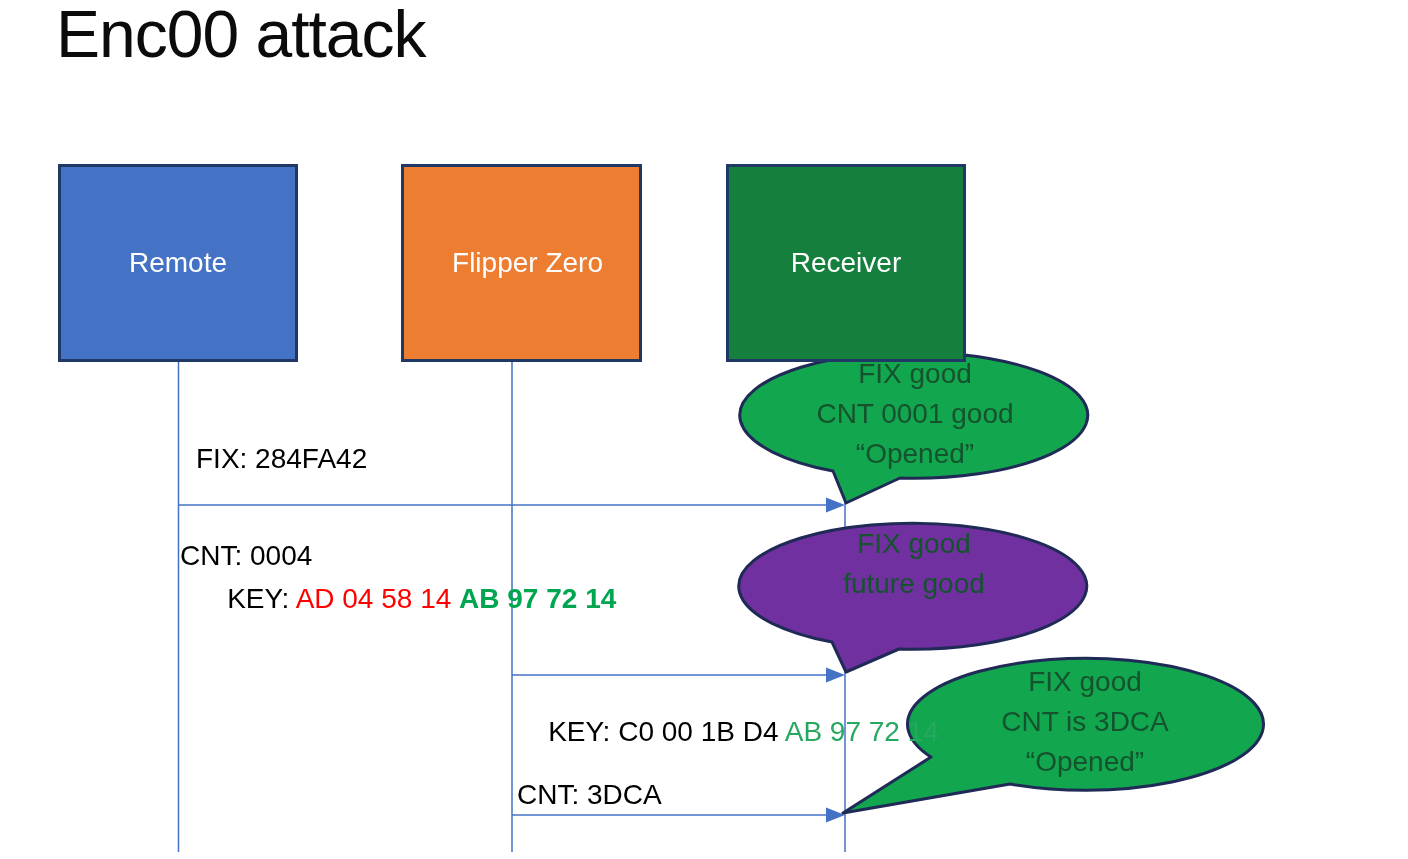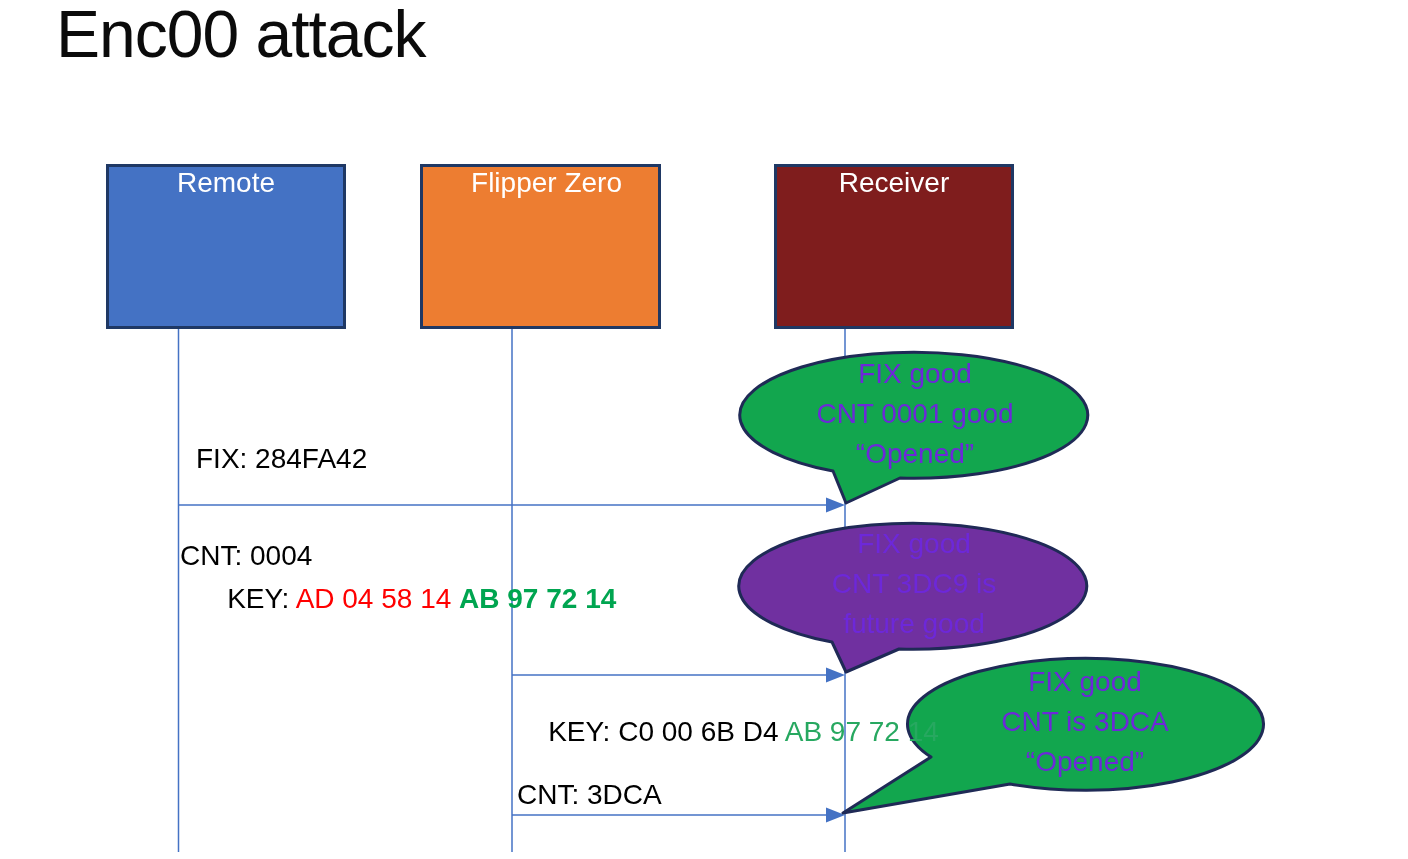--- a/index.html
+++ b/index.html
@@ -17,46 +17,45 @@
     font-weight:300;
     letter-spacing:-1px;
     color:#0b0b0b;
     margin:0;
   }
   .svg-layer{
     position:absolute;left:0;top:0;width:1408px;height:859px;
   }
   .actor-box{
     position:absolute;
-    top:164px;height:165px;
+    top:164px;height:198px;
     border:3px solid #1f3864;
     box-sizing:border-box;
-    display:flex;align-items:flex-start;justify-content:center;
+    display:flex;align-items:center;justify-content:center;
     color:#ffffff;
     font-size:28px;
-    margin-left:48px;
   }
   .actor-remote{left:58px;width:240px;}
-  .actor-flipper{left:372px;width:241px;padding-left:12px;}
+  .actor-flipper{left:401px;width:241px;padding-left:12px;}
   .actor-receiver{left:726px;width:240px;}
   .msg-line{
     position:absolute;
     font-size:28px;
     line-height:37px;
     color:#000000;
     white-space:pre;
   }
   .key-red{color:#ff0000;margin-top:28px;}
   .key-green-bold{color:#00a550;font-weight:bold;}
   .key-green{color:#27a860;}
   .callout-text{
     position:absolute;
     width:340px;
     text-align:center;
-    color:#6d28d9;
+    color:#14532d;
     font-size:28px;
     line-height:40px;
   }
 </style>
 </head>
 <body>
 
 <div class="stage">
 
   <h1 class="slide-title">Enc00 attack</h1>
@@ -84,47 +83,46 @@
     <path d="M 899,649 A 174 63 0 1 0 832,642 L 846,672 Z" stroke="#1F2A56" stroke-width="3" stroke-linejoin="round" fill="#7030A0"></path>
     <path d="M 1010,784 A 178 66 0 1 0 931,757 L 843,813 Z" stroke="#1F2A56" stroke-width="3" stroke-linejoin="round" fill="#12A64E"></path>
   </svg>
 
   <div class="actor-box actor-remote" style="background: rgb(68, 114, 196);">
     <span>Remote</span>
   </div>
   <div class="actor-box actor-flipper" style="background: rgb(237, 125, 49);">
     <span>Flipper Zero</span>
   </div>
-  <div class="actor-box actor-receiver" style="background: #7f1d1d;">
+  <div class="actor-box actor-receiver" style="background: #15803d;">
     <span>Receiver</span>
   </div>
 
   <div class="msg-line" style="left:196px;top:440px;">FIX: 284FA42</div>
   <div class="msg-line" style="left:180px;top:505px;margin-top:32px;">CNT: 0004</div>
   <div class="msg-line" style="left:196px;top:543px;">
     <span>KEY: </span><span class="key-red">AD 04 58 14 </span><span class="key-green-bold">AB 97 72 14</span>
   </div>
 
   <div class="msg-line" style="left:517px;top:676px;">
-    <span>KEY: </span><span>C0 00 6B D4 </span><span class="key-green">AB 97 72 14</span>
+    <span>KEY: </span><span>C0 00 1B D4 </span><span class="key-green">AB 97 72 14</span>
   </div>
 
   <div class="msg-line" style="left:517px;top:776px;">CNT: 3DCA</div>
   <div class="msg-line" style="left:517px;top:814px;">
     <span>KEY: </span><span>C0 02 8A 33 </span><span class="key-green">AB 97 72 14</span>
   </div>
 
   <div class="callout-text" style="left:745px;top:354px;">
     <div>FIX good</div>
     <div>CNT 0001 good</div>
     <div>“Opened”</div>
   </div>
   <div class="callout-text" style="left:744px;top:524px;">
     <div>FIX good</div>
-    <div>CNT 3DC9 is</div>
     <div>future good</div>
   </div>
   <div class="callout-text" style="left:915px;top:662px;">
     <div>FIX good</div>
     <div>CNT is 3DCA</div>
     <div>“Opened”</div>
   </div>
 
 </div>
 

